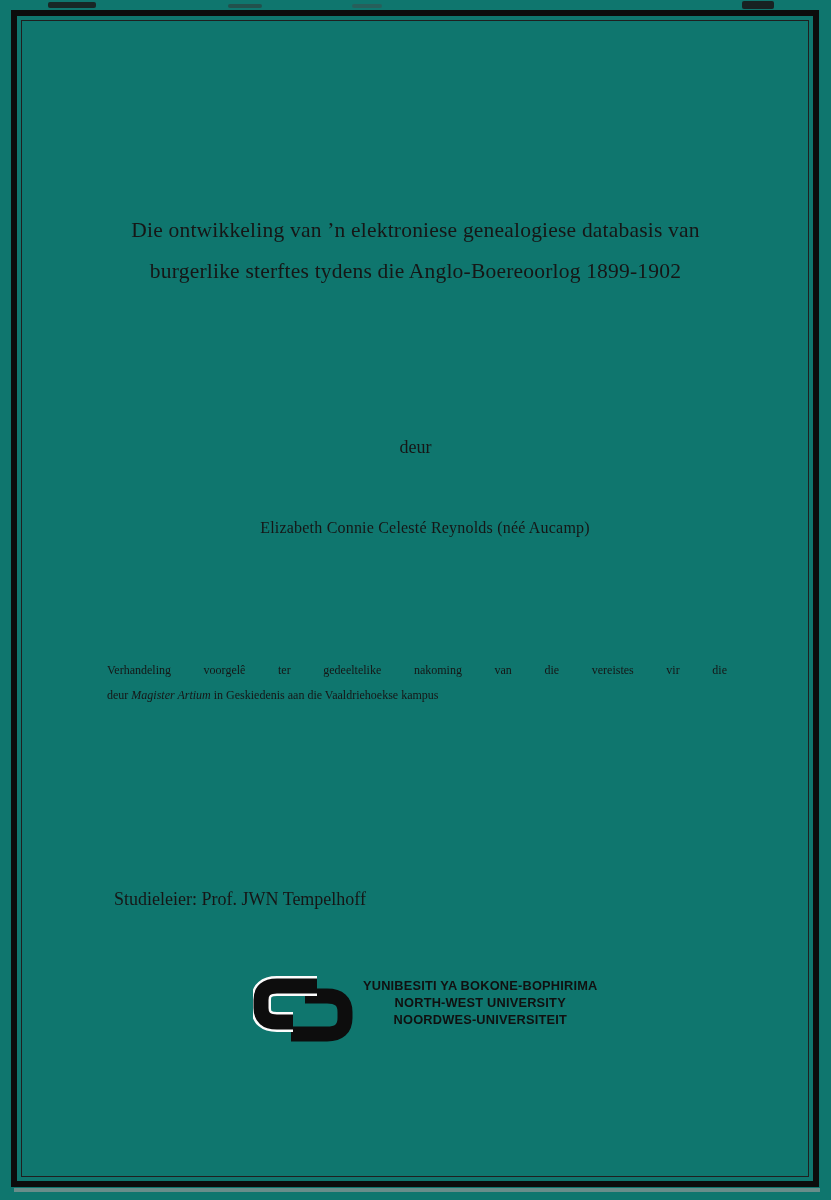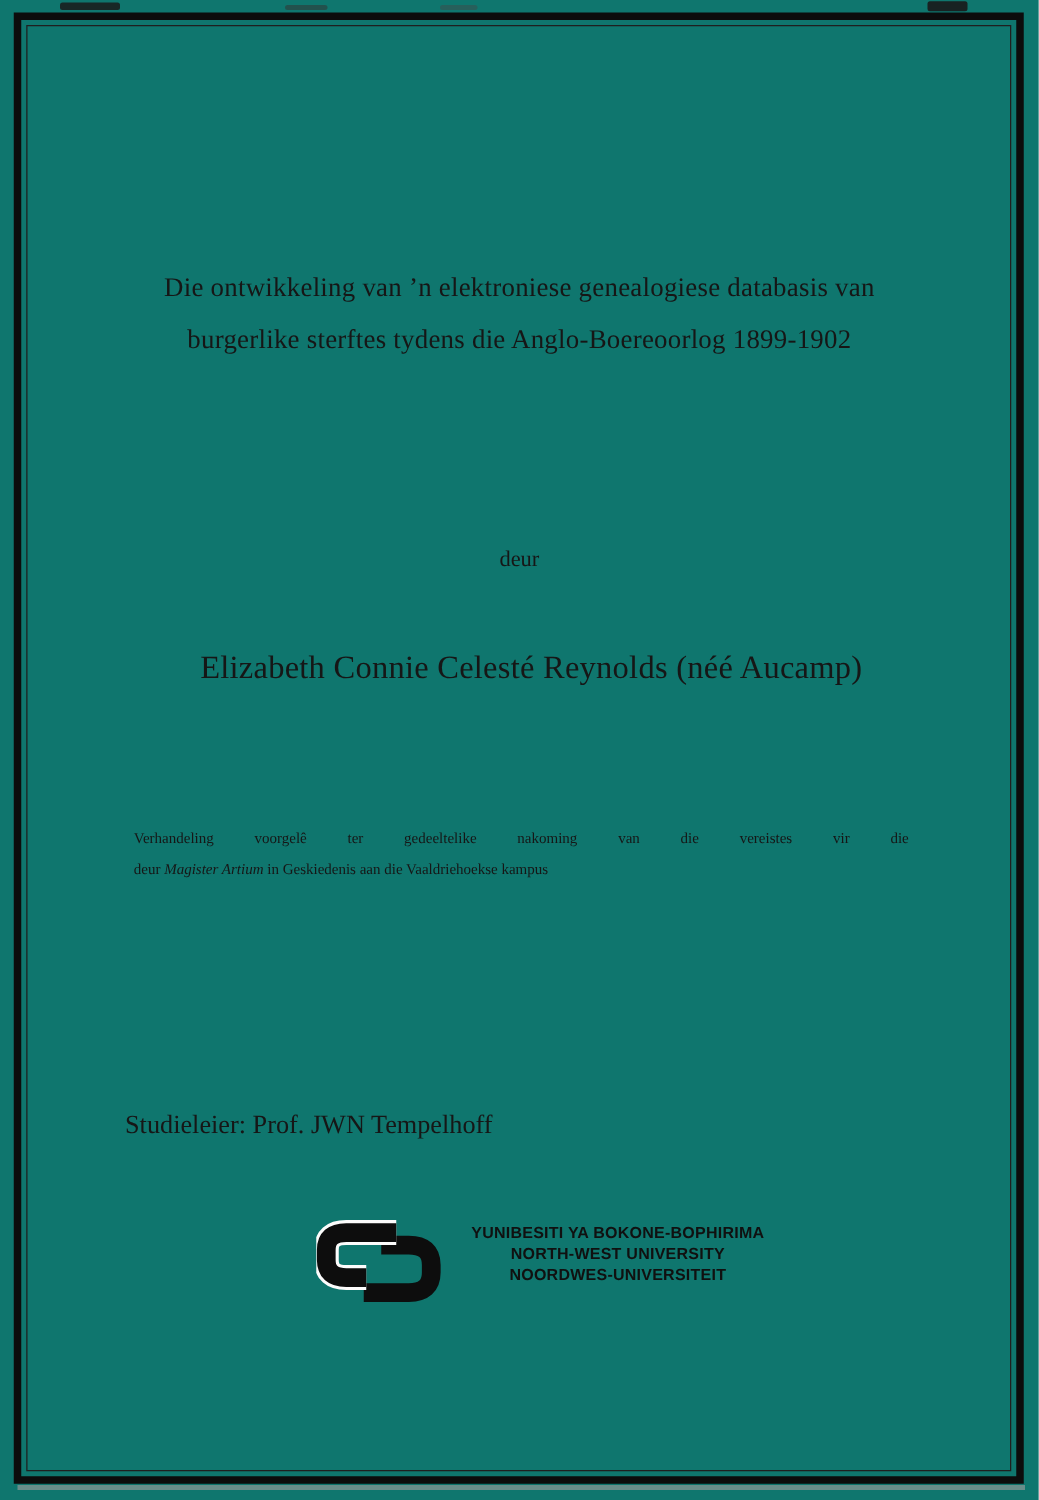--- a/index.html
+++ b/index.html
@@ -51,51 +51,51 @@
     position: absolute;
     left: 0; right: 0; top: 437px;
     text-align: center;
     font-size: 18px;
   }
 
   .author {
     position: absolute;
     left: 0; right: 0; top: 519px;
     text-align: center;
-    font-size: 26px;
+    font-size: 16px;
     letter-spacing: .2px;
     padding-left: 19px;
   }
 
   .statement {
     position: absolute;
     left: 107px; top: 658px;
     width: 620px;
     font-size: 12px;
     line-height: 25px;
   }
   .statement .justified { text-align: justify; text-align-last: justify; }
   .statement i { }
 
   .supervisor-block {
     position: absolute;
-    left: 100px; top: 886px;
-    font-size: 21px;
+    left: 114px; top: 886px;
+    font-size: 18px;
     line-height: 26px;
   }
 
   .logo {
     position: absolute;
     left: 253px; top: 974px;
     display: flex;
     align-items: flex-start;
   }
   .logo-mark { width: 104px; height: 72px; flex: 0 0 auto; }
   .logo-text {
-    margin-left: 20px;
+    margin-left: 6px;
     padding-top: 4px;
     text-align: center;
     font-family: "Liberation Sans", sans-serif;
     font-weight: 700;
     font-size: 12.8px;
     line-height: 16.8px;
     letter-spacing: .2px;
     color: #101010;
     white-space: nowrap;
   }

